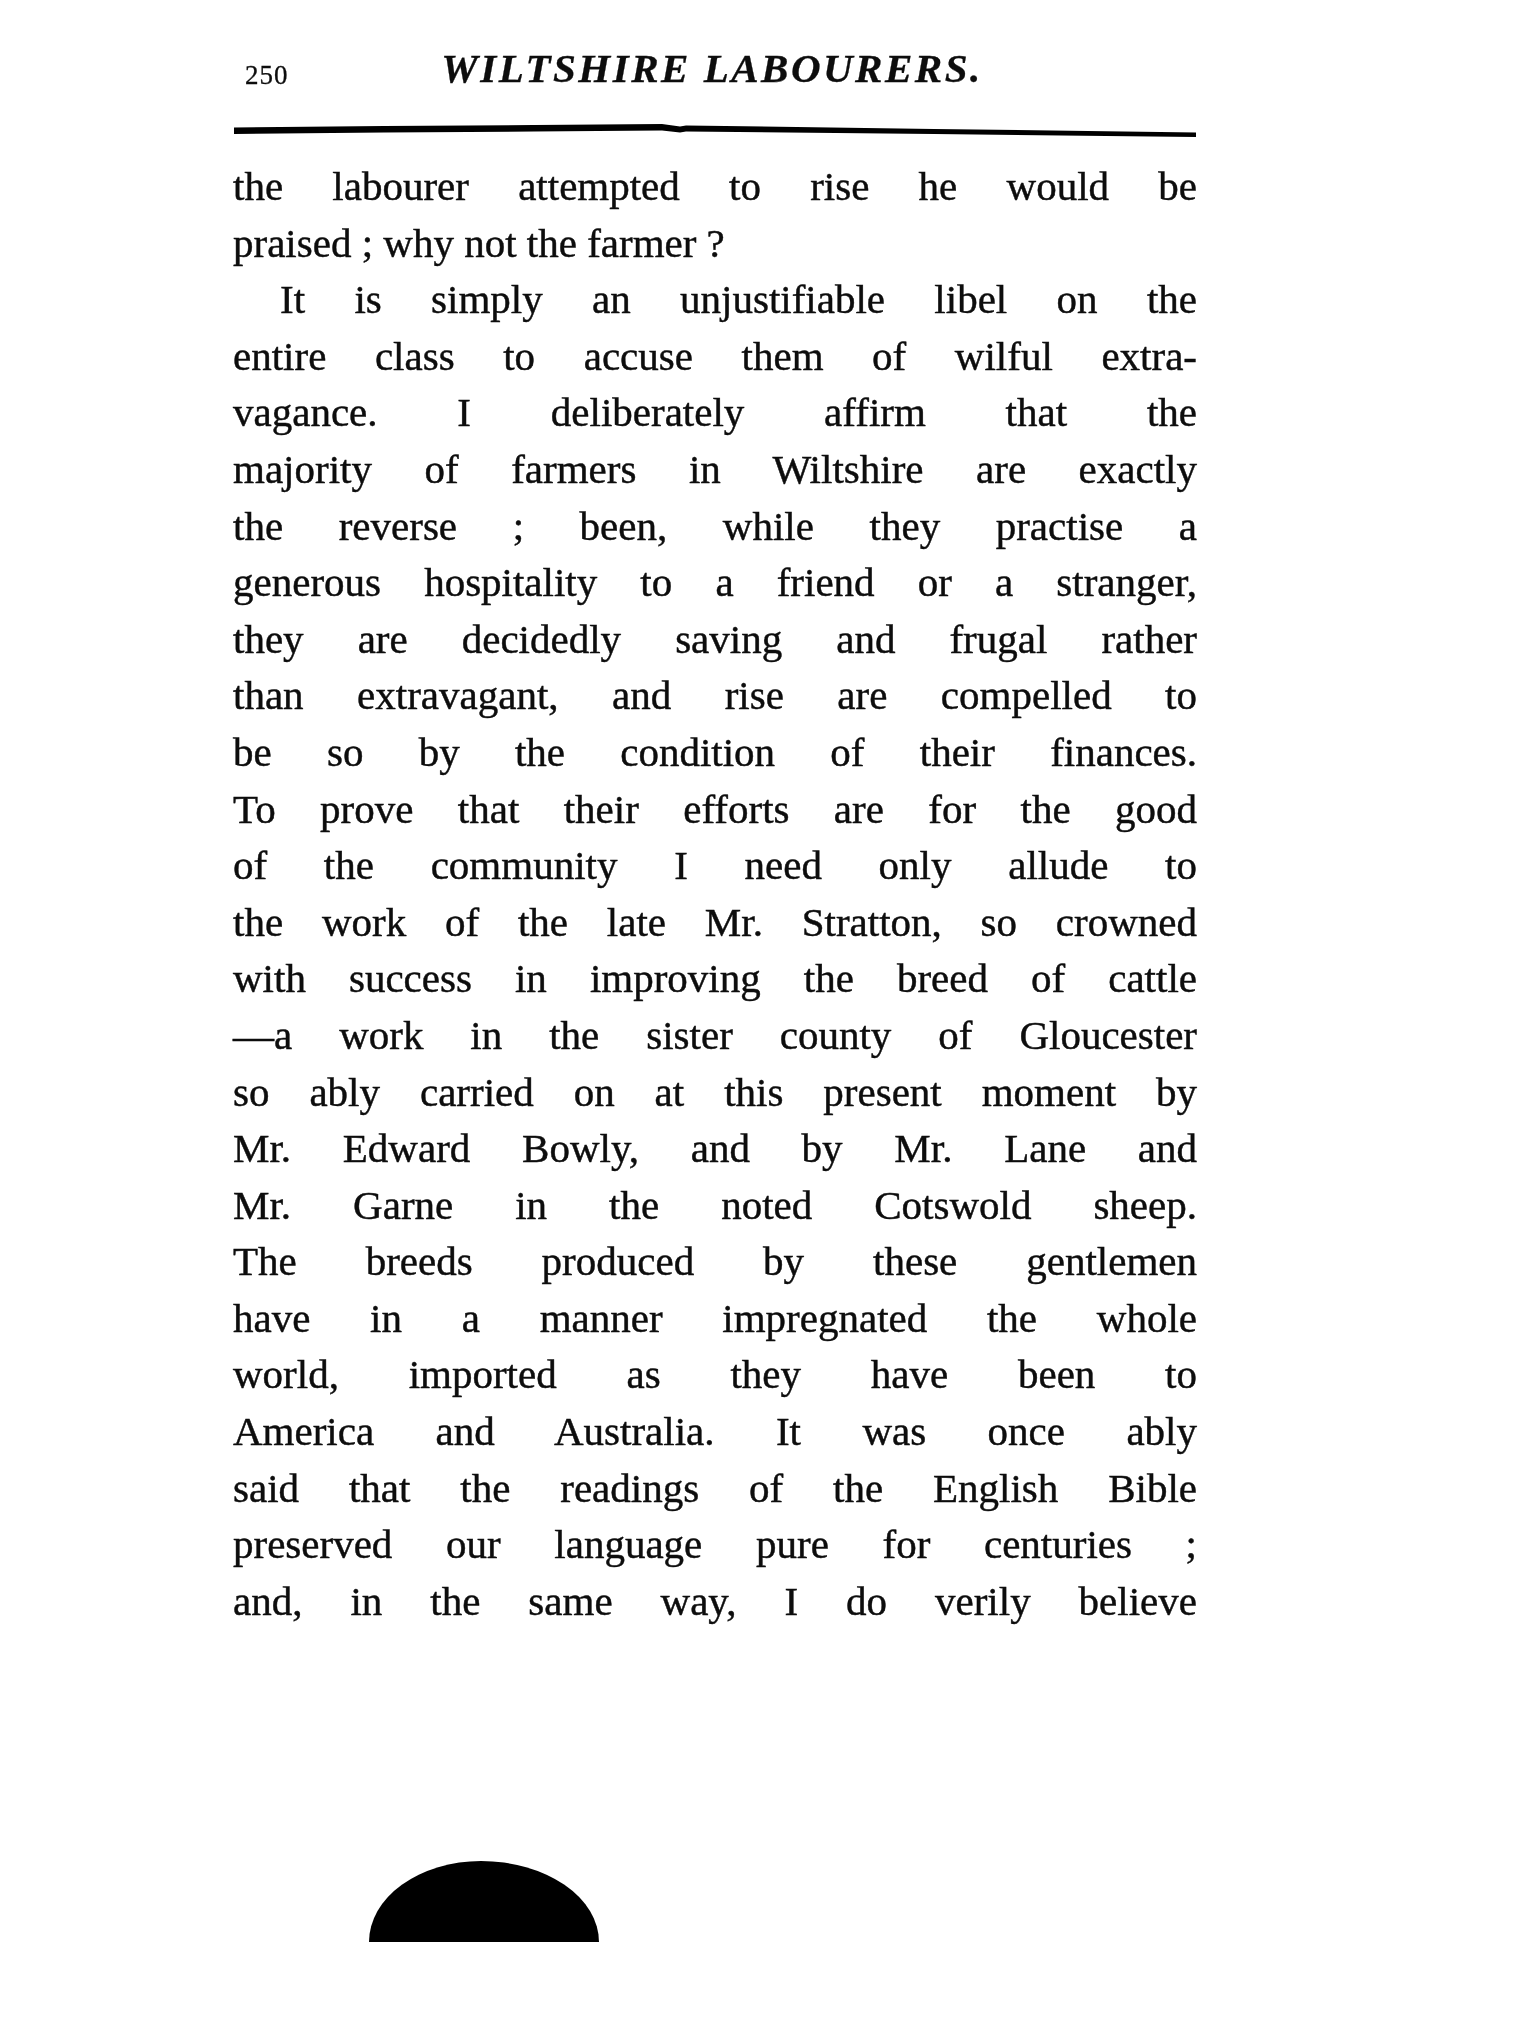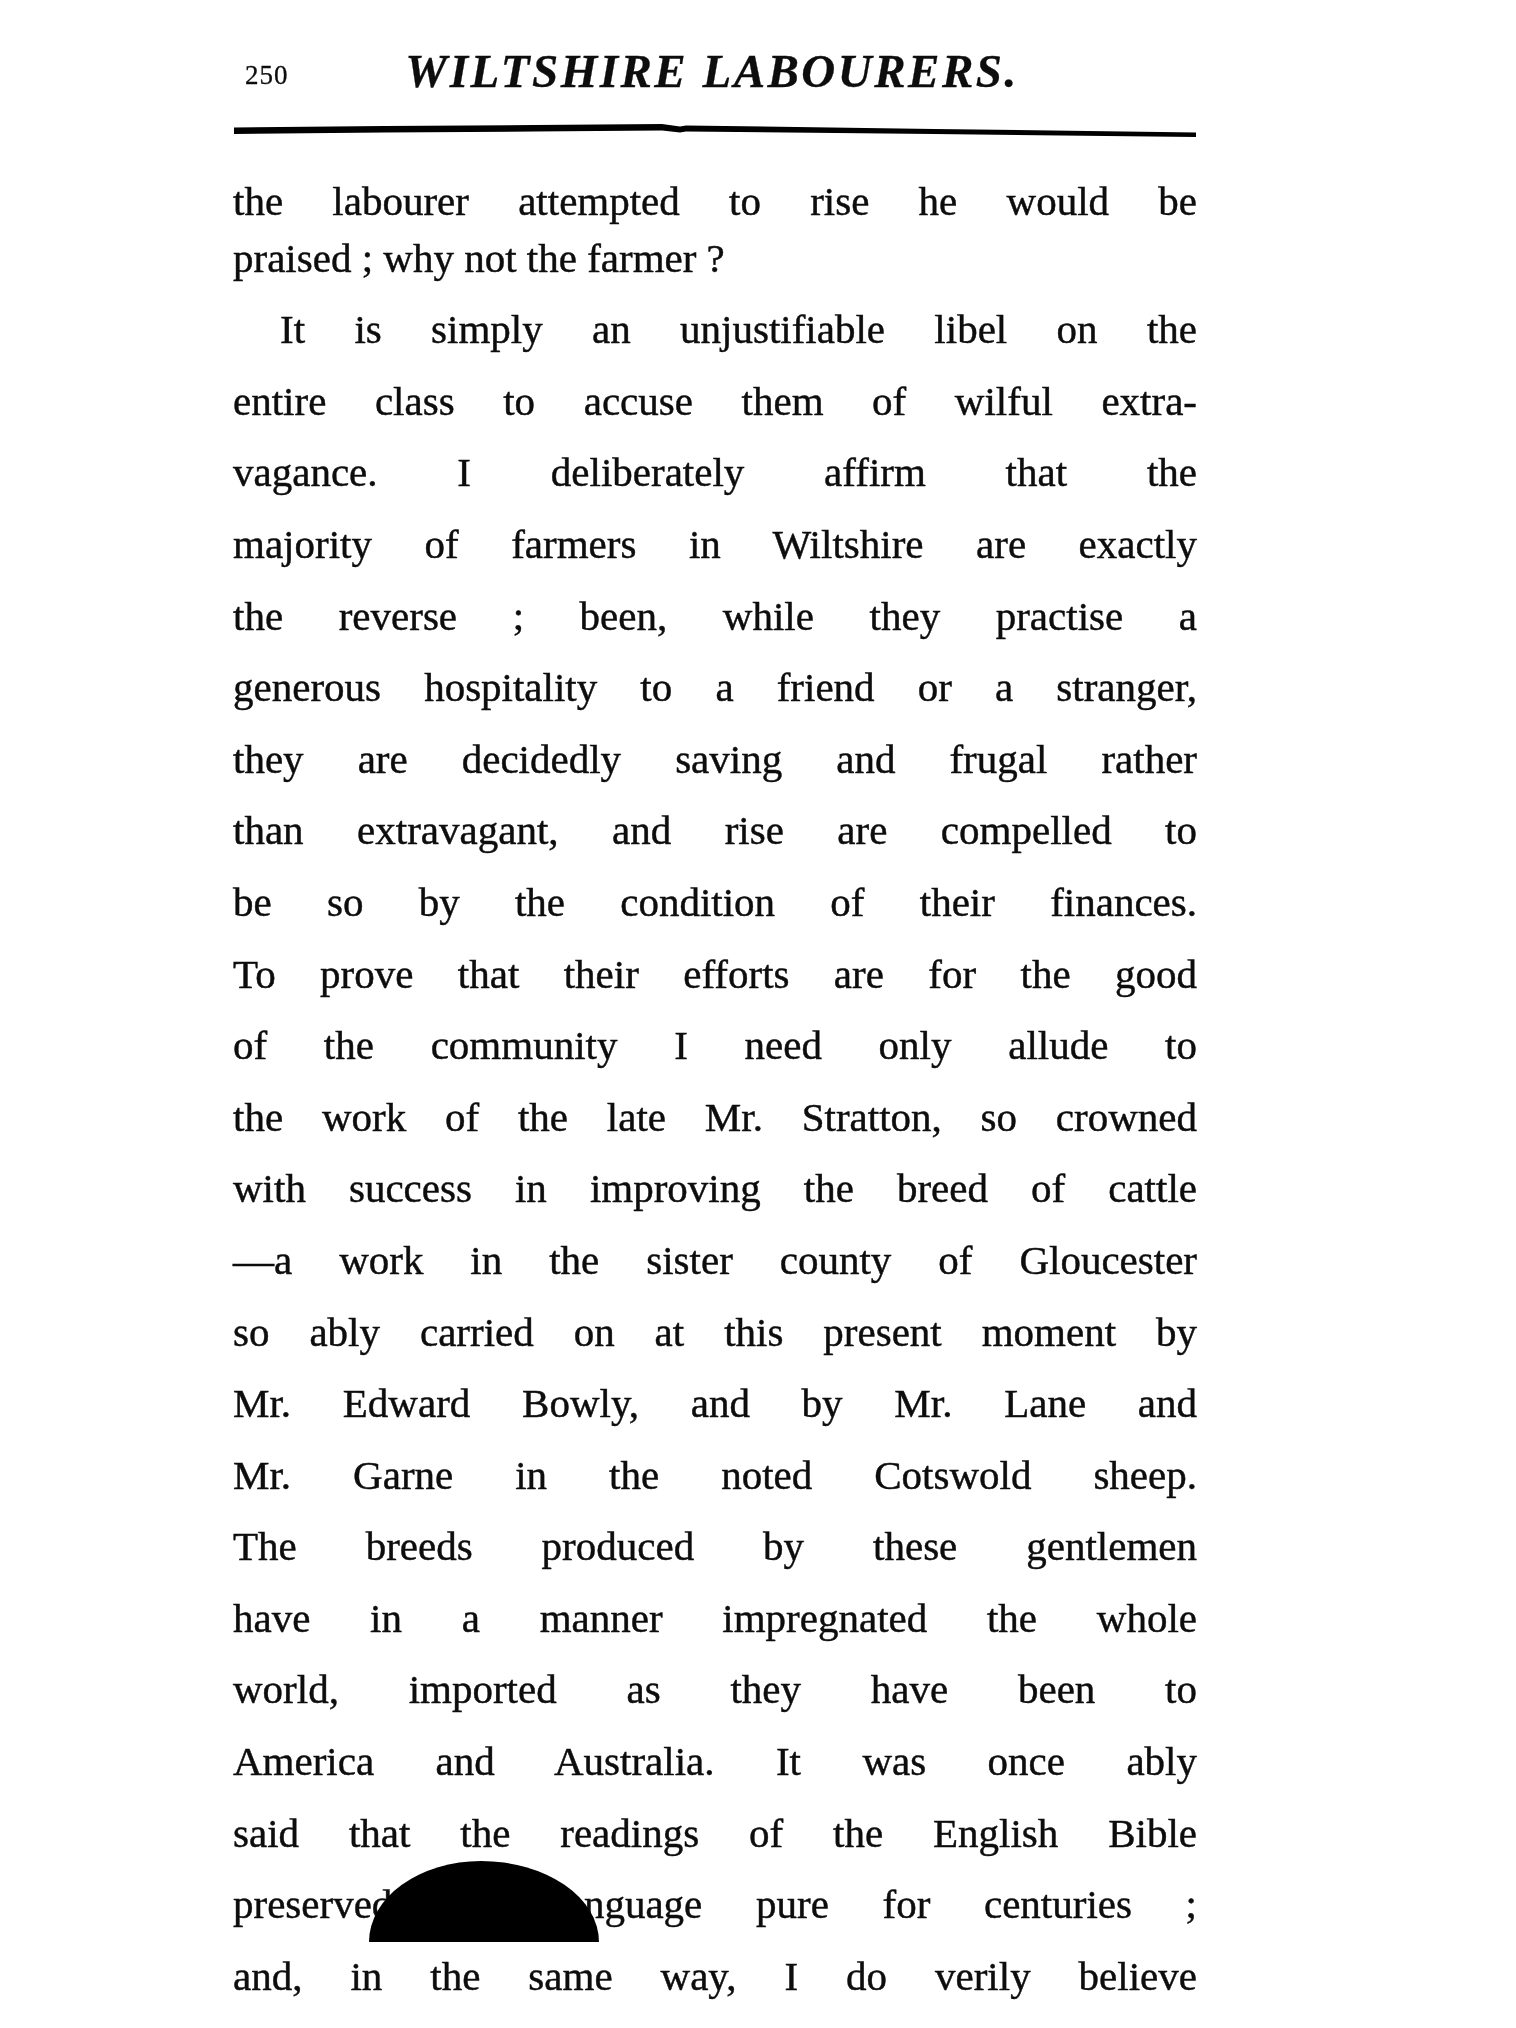--- a/index.html
+++ b/index.html
@@ -25,21 +25,21 @@
     top: 60px;
     font-size: 27px;
     letter-spacing: 1px;
     -webkit-text-stroke: 0.3px #0d0d0d;
   }
   .header-title {
     position: absolute;
     left: 712px;
     top: 44px;
     transform: translateX(-50%);
-    font-size: 47px;
+    font-size: 41px;
     font-style: italic;
     font-weight: bold;
     letter-spacing: 2.5px;
     white-space: nowrap;
     -webkit-text-stroke: 0.3px #0d0d0d;
   }
   .header-rule {
     position: absolute;
     left: 234px;
     top: 123px;
@@ -53,21 +53,21 @@
     width: 964px;
     font-size: 41px;
     line-height: 56.6px;
   }
   .line {
     text-align: justify;
     text-align-last: left;
     -webkit-text-stroke: 0.45px #0d0d0d;
     white-space: normal;
   }
-  .line.j { text-align-last: justify; margin-top: 15px; }
+  .line.j { text-align-last: justify; }
   .line.ind { text-indent: 47px; }
   .ink-blob {
     position: absolute;
     left: 369px;
     top: 1861px;
     width: 230px;
     height: 81px;
     background: #000000;
     border-radius: 112px 118px 0 0 / 81px 81px 0 0;
   }

